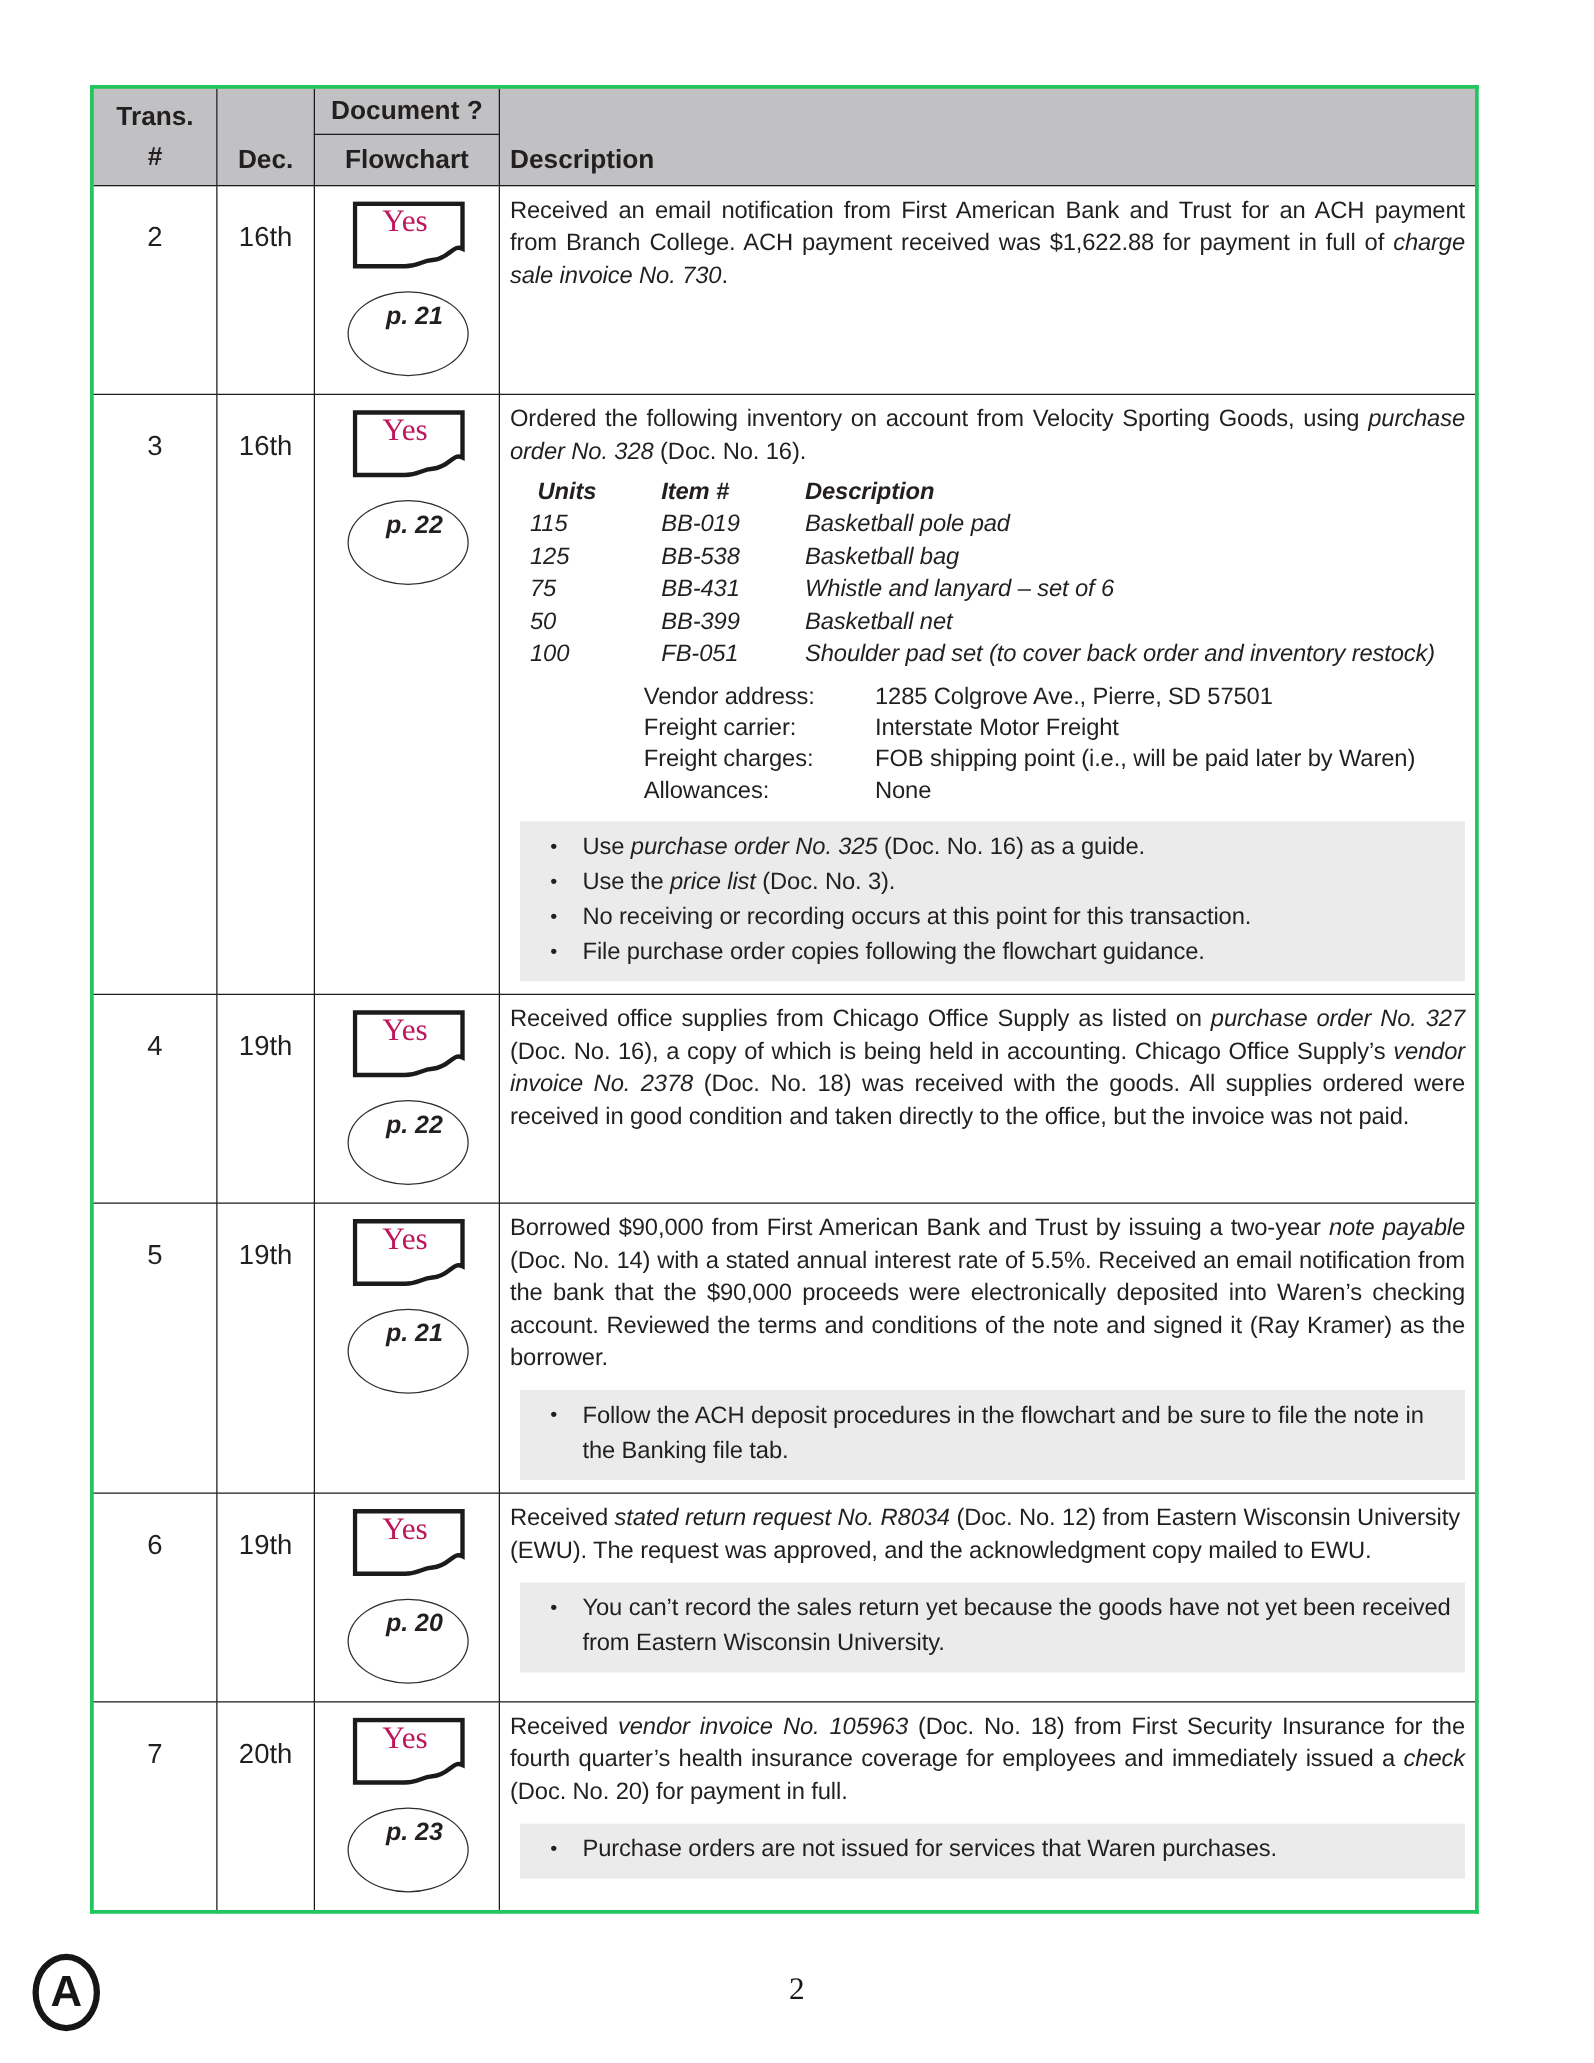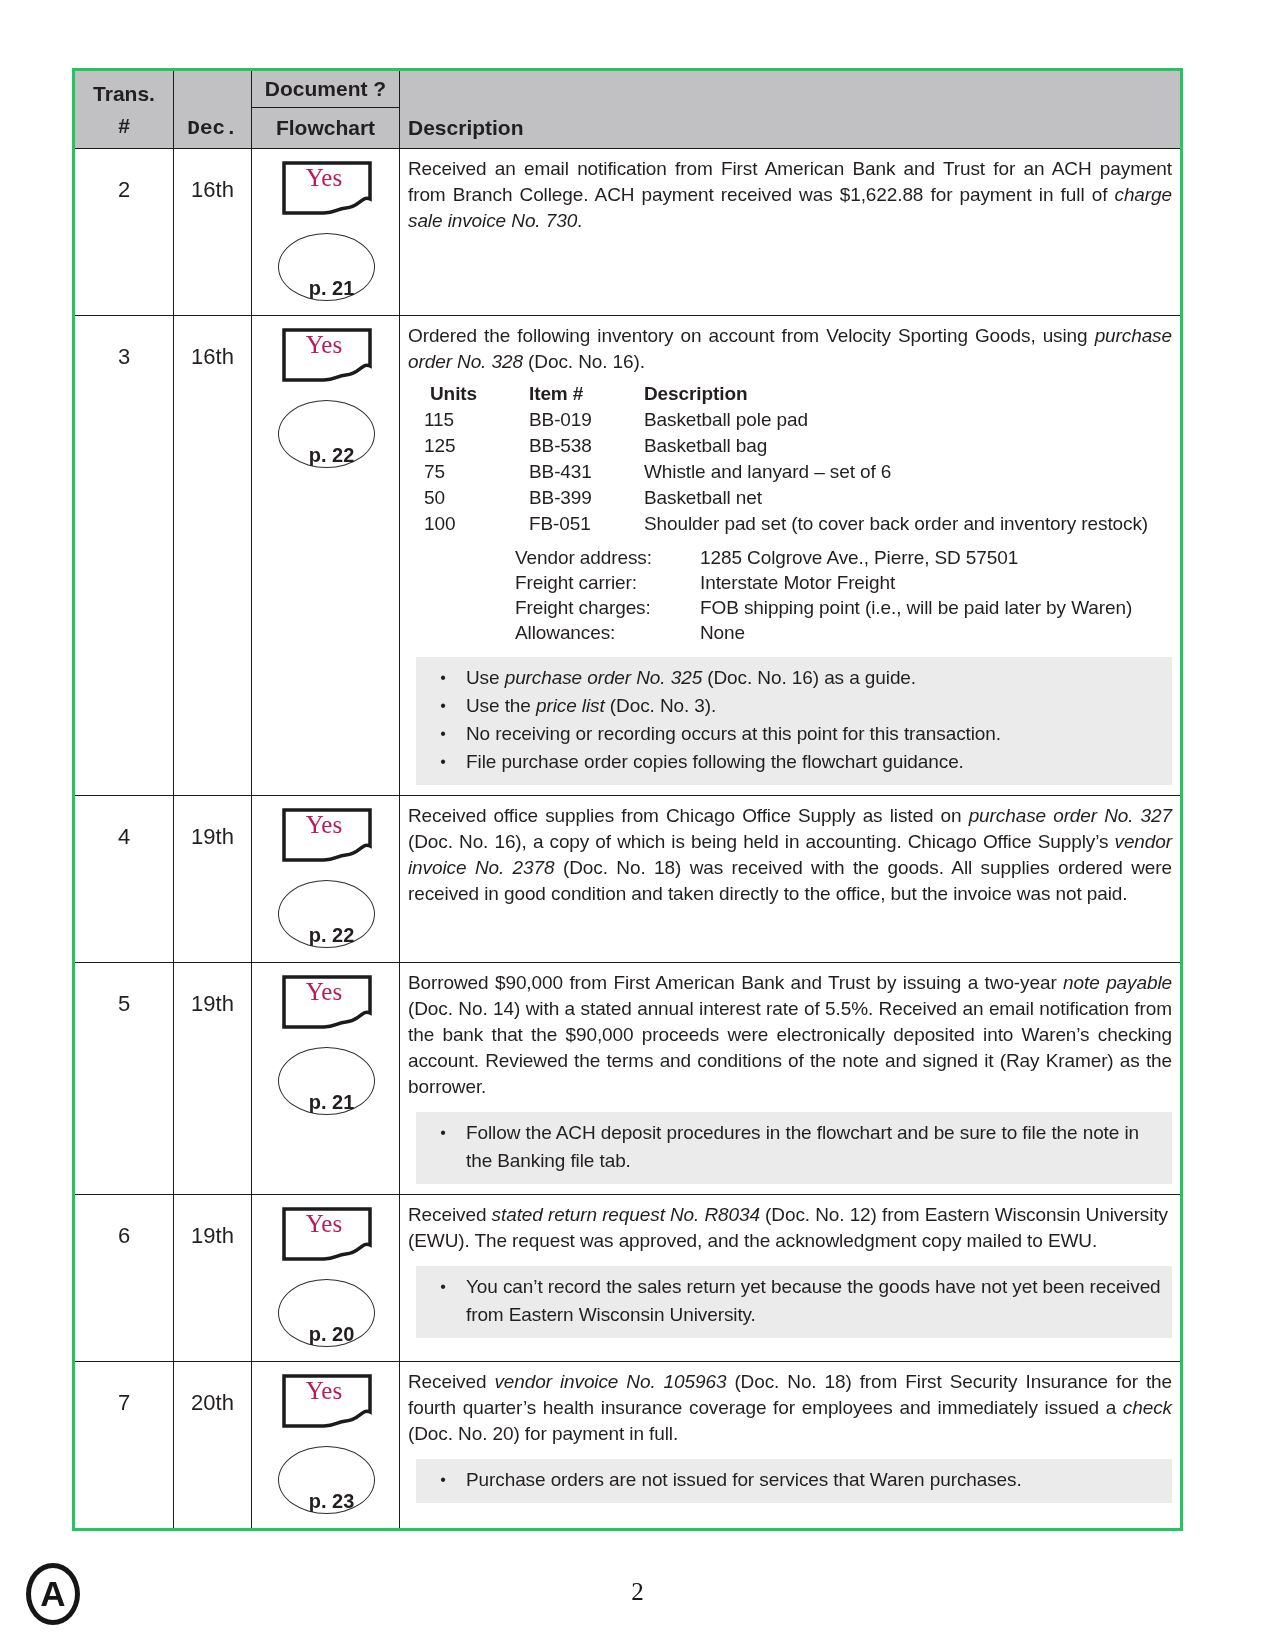--- a/index.html
+++ b/index.html
@@ -10,49 +10,49 @@
   table.main{
     position:absolute;left:72px;top:68px;width:1108px;
     border-collapse:collapse;table-layout:fixed;
     border:3px solid #22c55e;
   }
   col.c1{width:100px;} col.c2{width:78px;} col.c3{width:148px;} col.c4{width:782px;}
   th,td{border:1.5px solid #1b1b1b;padding:0;}
   thead th{background:#c1c1c4;font-weight:bold;font-size:21px;vertical-align:middle;}
   th.h-trans{line-height:30px;}
   th.h-trans .l2{margin-top:2px;}
-  th.h-dec{vertical-align:bottom;padding-bottom:8px;font-family:Liberation Mono, monospace;}
+  th.h-dec{vertical-align:bottom;padding-bottom:8px;}
   th.h-doc{height:36px;}
   th.h-flow{height:40px;}
   th.h-desc{vertical-align:bottom;text-align:left;padding:0 0 8px 8px;}
   td.c-num,td.c-date{
     vertical-align:top;text-align:center;font-size:22px;padding-top:28px;
   }
   td.c-flow{vertical-align:top;padding:12px 0 14px 30px;}
   .docshape{position:relative;width:90px;height:56px;}
   .docshape svg{position:absolute;left:0;top:0;}
   .doc-label{
     position:absolute;left:0;right:6px;top:3px;text-align:center;
     font-family:"Liberation Serif","DejaVu Serif",serif;font-size:25px;color:#be185d;
   }
   .pageref{
     width:97px;height:68px;margin-top:16px;margin-left:-4px;
     border:1.6px solid #2e2e2e;border-radius:50%;
-    display:flex;align-items:flex-end;justify-content:center;
+    display:flex;align-items:flex-start;justify-content:center;
     font-weight:bold;font-size:20px;box-sizing:border-box;
-    padding:8px 0 0 10px;background:#fff;
+    padding:8px 0 0 10px;background:#fff;font-style:italic;
   }
   td.c-desc{
     vertical-align:top;padding:7px 8px 10px 8px;
     font-size:19px;line-height:26px;letter-spacing:-0.1px;
   }
   .para{margin:0 0 4px 0;}
   .para.just{text-align:justify;}
   .items{margin:6px 0 8px 16px;}
-  .irow{display:grid;grid-template-columns:60px 160px auto;line-height:26px;}
+  .irow{display:grid;grid-template-columns:60px 160px auto;line-height:26px;font-style:italic;}
   .irow .u{}
   .irow .it{padding-left:45px;}
   .irow.ihead{font-weight:bold;}
   .irow.ihead .u{text-align:left;padding-left:6px;}
   .info{margin:4px 0 6px 107px;}
   .inforow{display:grid;grid-template-columns:185px auto;line-height:25px;}
   .bullets{
     background:#ebebeb;margin:12px 0 0 8px;padding:7px 6px 9px 0;
   }
   .bullet{display:flex;line-height:28px;}

